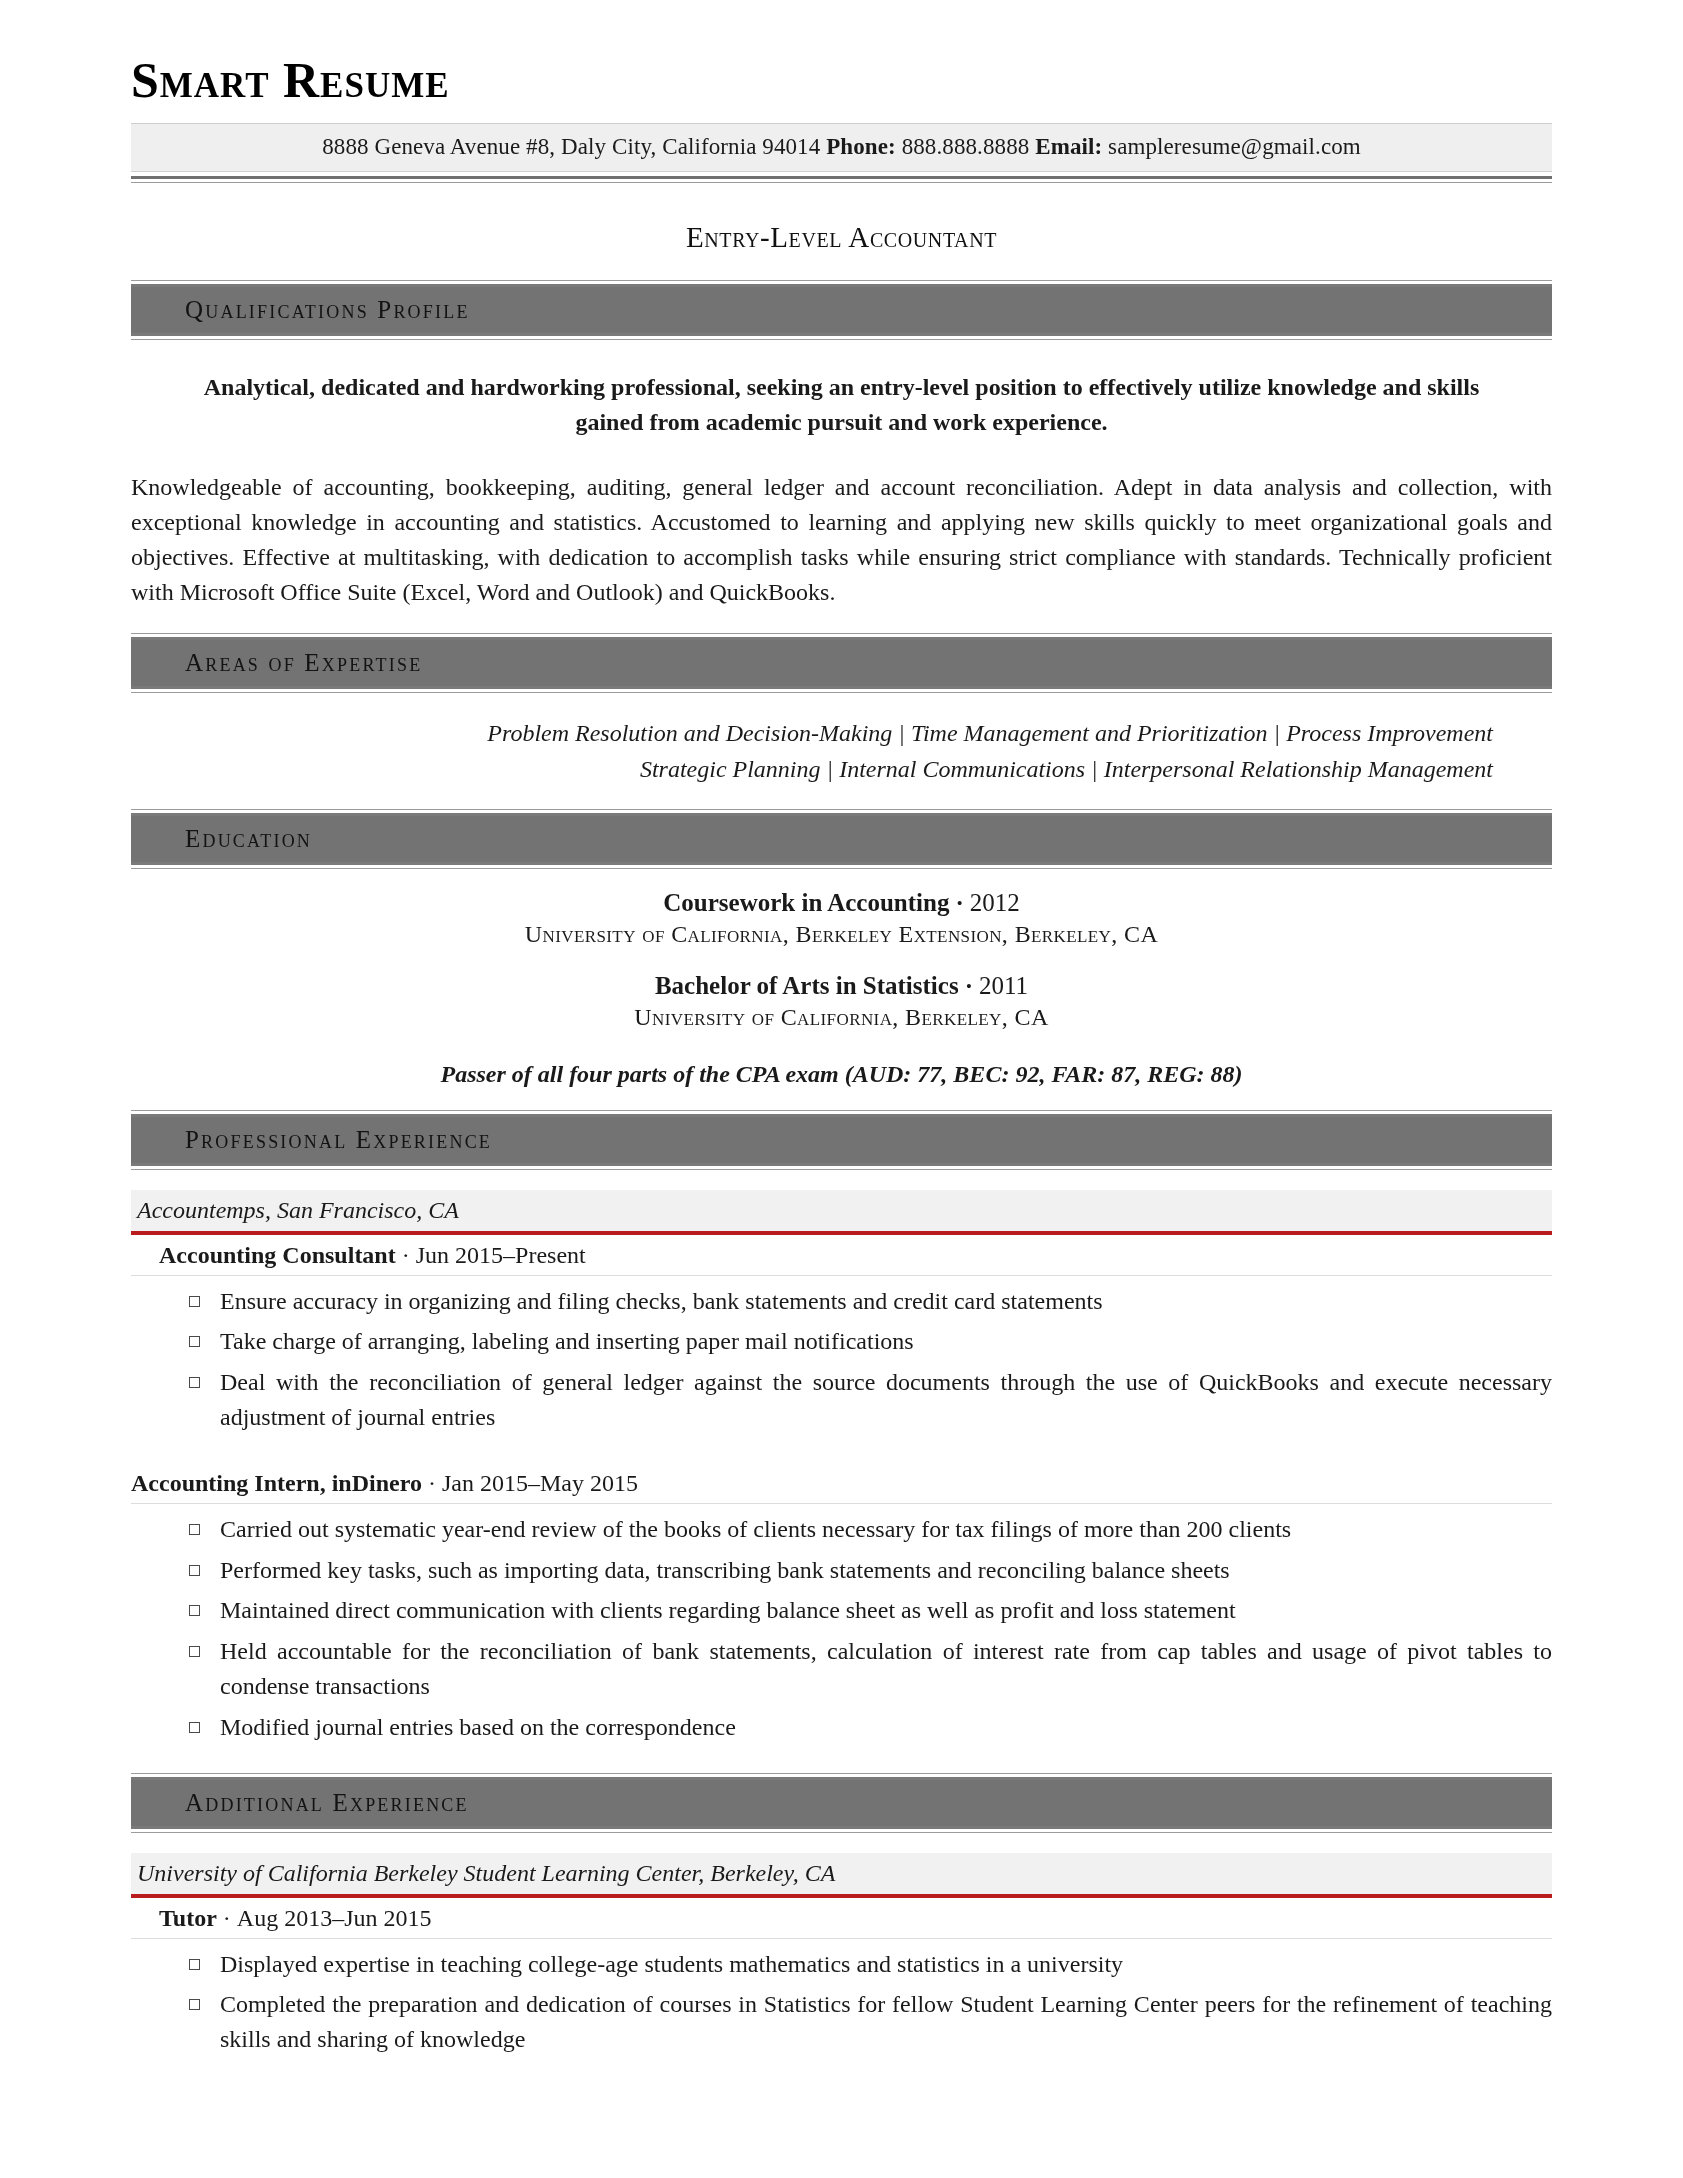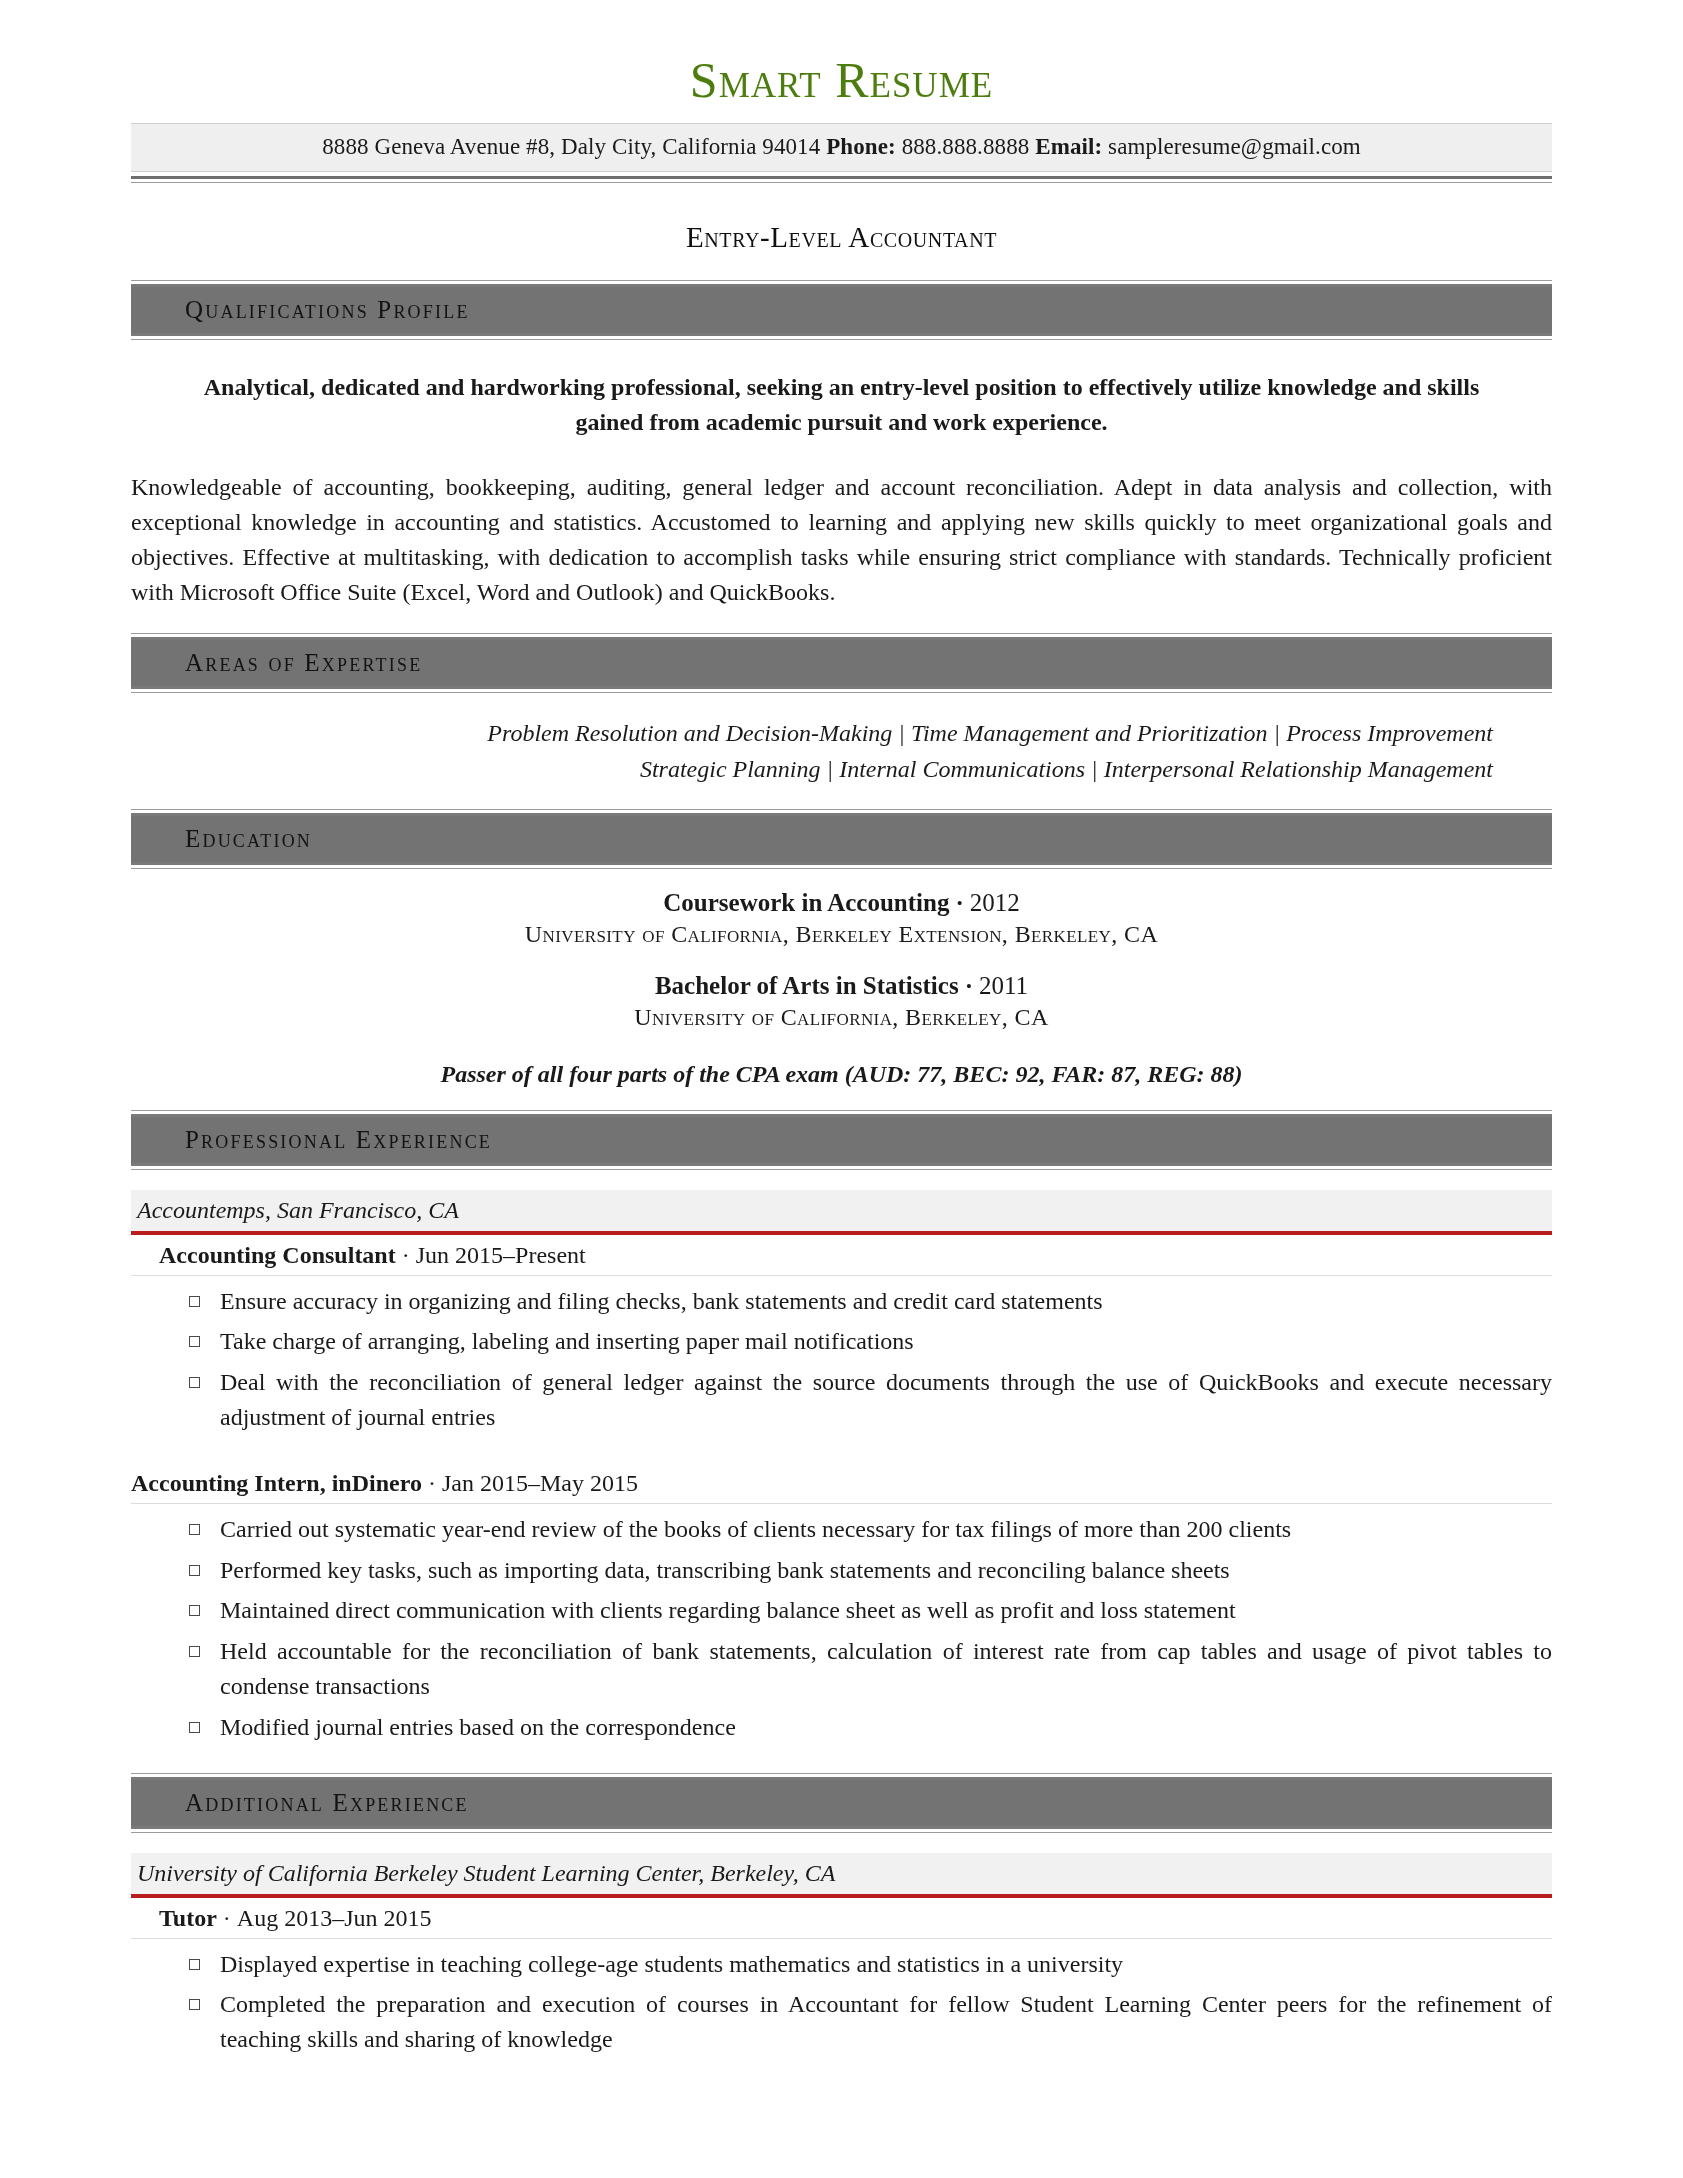--- a/index.html
+++ b/index.html
@@ -16,28 +16,27 @@
   .page {
     width: 1683px;
     min-height: 2178px;
     box-sizing: border-box;
     padding: 51px 131px 40px 131px;
     background: #ffffff;
   }
 
   
   .resume-name {
-    text-align: center;
     font-family: "Liberation Serif", serif;
     font-size: 50px;
     letter-spacing: 1px;
     font-variant: small-caps;
-    color: #4d7c0f;
+    color: #000000;
     margin: 0 0 14px 0;
-    font-weight: normal;
+    font-weight: bold;
   }
   .contact-bar {
     background: #efefef;
     border-top: 1px solid #cfcfcf;
     border-bottom: 1px solid #cfcfcf;
     text-align: center;
     font-size: 23px;
     padding: 10px 4px 11px 4px;
     letter-spacing: 0.1px;
   }
@@ -267,18 +266,18 @@
     <div class="section-head">
       <span class="section-title">Additional Experience</span>
     </div>
 
     <div class="employer-bar">University of California Berkeley Student Learning Center, Berkeley, CA</div>
     <div class="role-line">
       <span class="role">Tutor</span><span class="dot">·</span><span class="dates">Aug 2013–Jun 2015</span>
     </div>
     <ul class="bullets">
       <li>Displayed expertise in teaching college-age students mathematics and statistics in a university</li>
-      <li>Completed the preparation and execution of courses in Accountant for fellow Student Learning Center peers for the refinement of teaching skills and sharing of knowledge</li>
+      <li>Completed the preparation and dedication of courses in Statistics for fellow Student Learning Center peers for the refinement of teaching skills and sharing of knowledge</li>
     </ul>
   </div>
 
 </div>
 
 
 </body></html>

